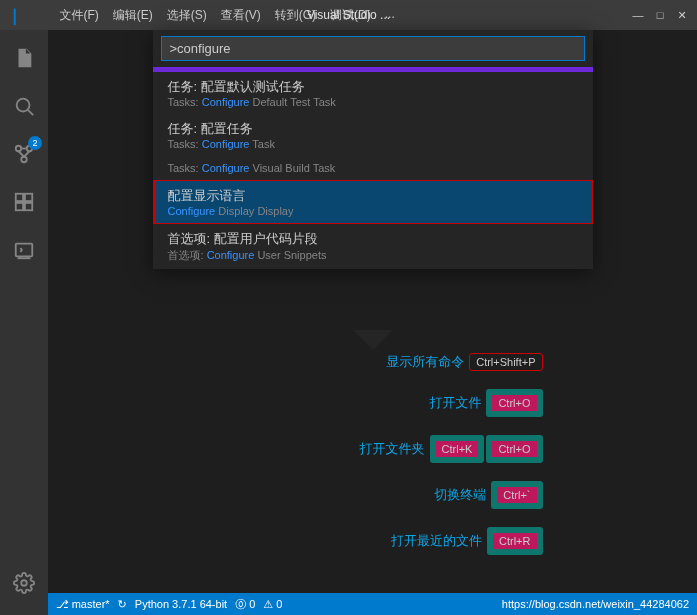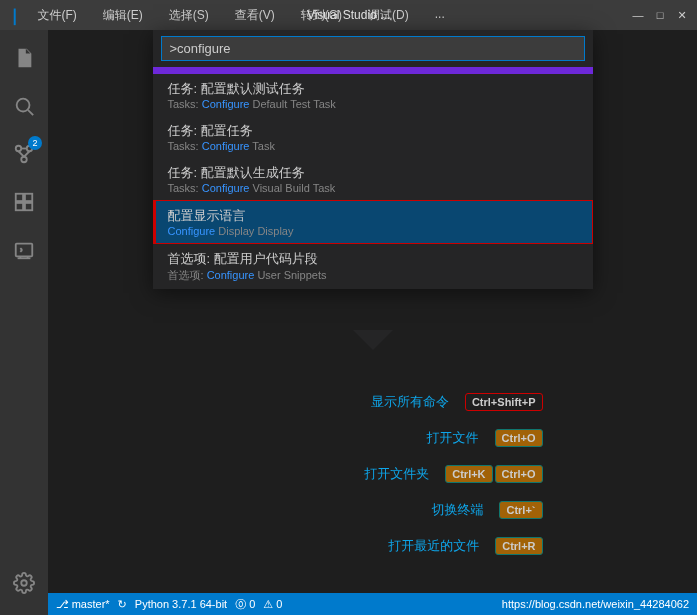--- a/index.html
+++ b/index.html
@@ -26,21 +26,22 @@
       align-items: center;
       gap: 10px;
     }
     .vscode-icon {
       color: #007acc;
       font-size: 16px;
       font-weight: bold;
     }
     .menu-bar {
       display: flex;
-      gap: 14px;
+      gap: 2px;
+      margin-left: 22px;
     }
     .menu-item {
       color: #cccccc;
       font-size: 12px;
       padding: 2px 6px;
       cursor: pointer;
     }
     .title-center {
       color: #e5e5e5;
       font-size: 12px;
@@ -124,21 +125,21 @@
       top: 0;
       left: 50%;
       transform: translateX(-50%);
       width: 440px;
       background-color: #252526;
       z-index: 100;
       box-shadow: 0 4px 20px rgba(0,0,0,0.5);
     }
     .command-input-wrap {
       padding: 6px 8px;
-      border-bottom: 7px solid #6d28d9;
+      border-bottom: 5px solid #6d28d9;
     }
     .command-input {
       width: 100%;
       background: #3c3c3c;
       border: 1px solid #007acc;
       color: #cccccc;
       font-size: 13px;
       padding: 4px 8px;
       outline: none;
     }
@@ -187,27 +188,26 @@
     }
     .shortcut-label {
       color: #0ea5e9;
       font-size: 13px;
       text-align: right;
       flex: 1;
     }
     .shortcut-keys {
       display: flex;
       gap: 2px;
-      margin-left: 16px;
-      font-weight: bold;
+      margin-left: 5px;
     }
     .key {
-      background: #a16207;
-      color: #cccccc;
-      border: 1px solid #0f766e;
+      background: #be185d;
+      color: #cccccc;
+      border: 6px solid #0f766e;
       border-radius: 3px;
       padding: 2px 6px;
       font-size: 11px;
     }
     .key.highlight-key {
       background: #1e1e1e;
       border: 1px solid #cc0000;
       color: #cccccc;
     }
 
@@ -348,21 +348,20 @@
         </div>
 
         <div class="command-item">
           <div class="cmd-title">任务: 配置任务</div>
           <div class="cmd-sub">
             <span>Tasks: </span><span class="highlight">Configure</span><span> Task</span>
           </div>
         </div>
 
         <div class="command-item">
-          <div class="cmd-title">任务: 配置默认生成任务</div>
           <div class="cmd-sub">
             <span>Tasks: </span><span class="highlight">Configure</span><span> Visual Build Task</span>
           </div>
         </div>
 
         <div class="command-item highlighted">
           <div class="cmd-title">配置显示语言</div>
           <div class="cmd-sub">
             <span></span><span class="highlight">Configure</span><span> Display Display</span>
           </div>

